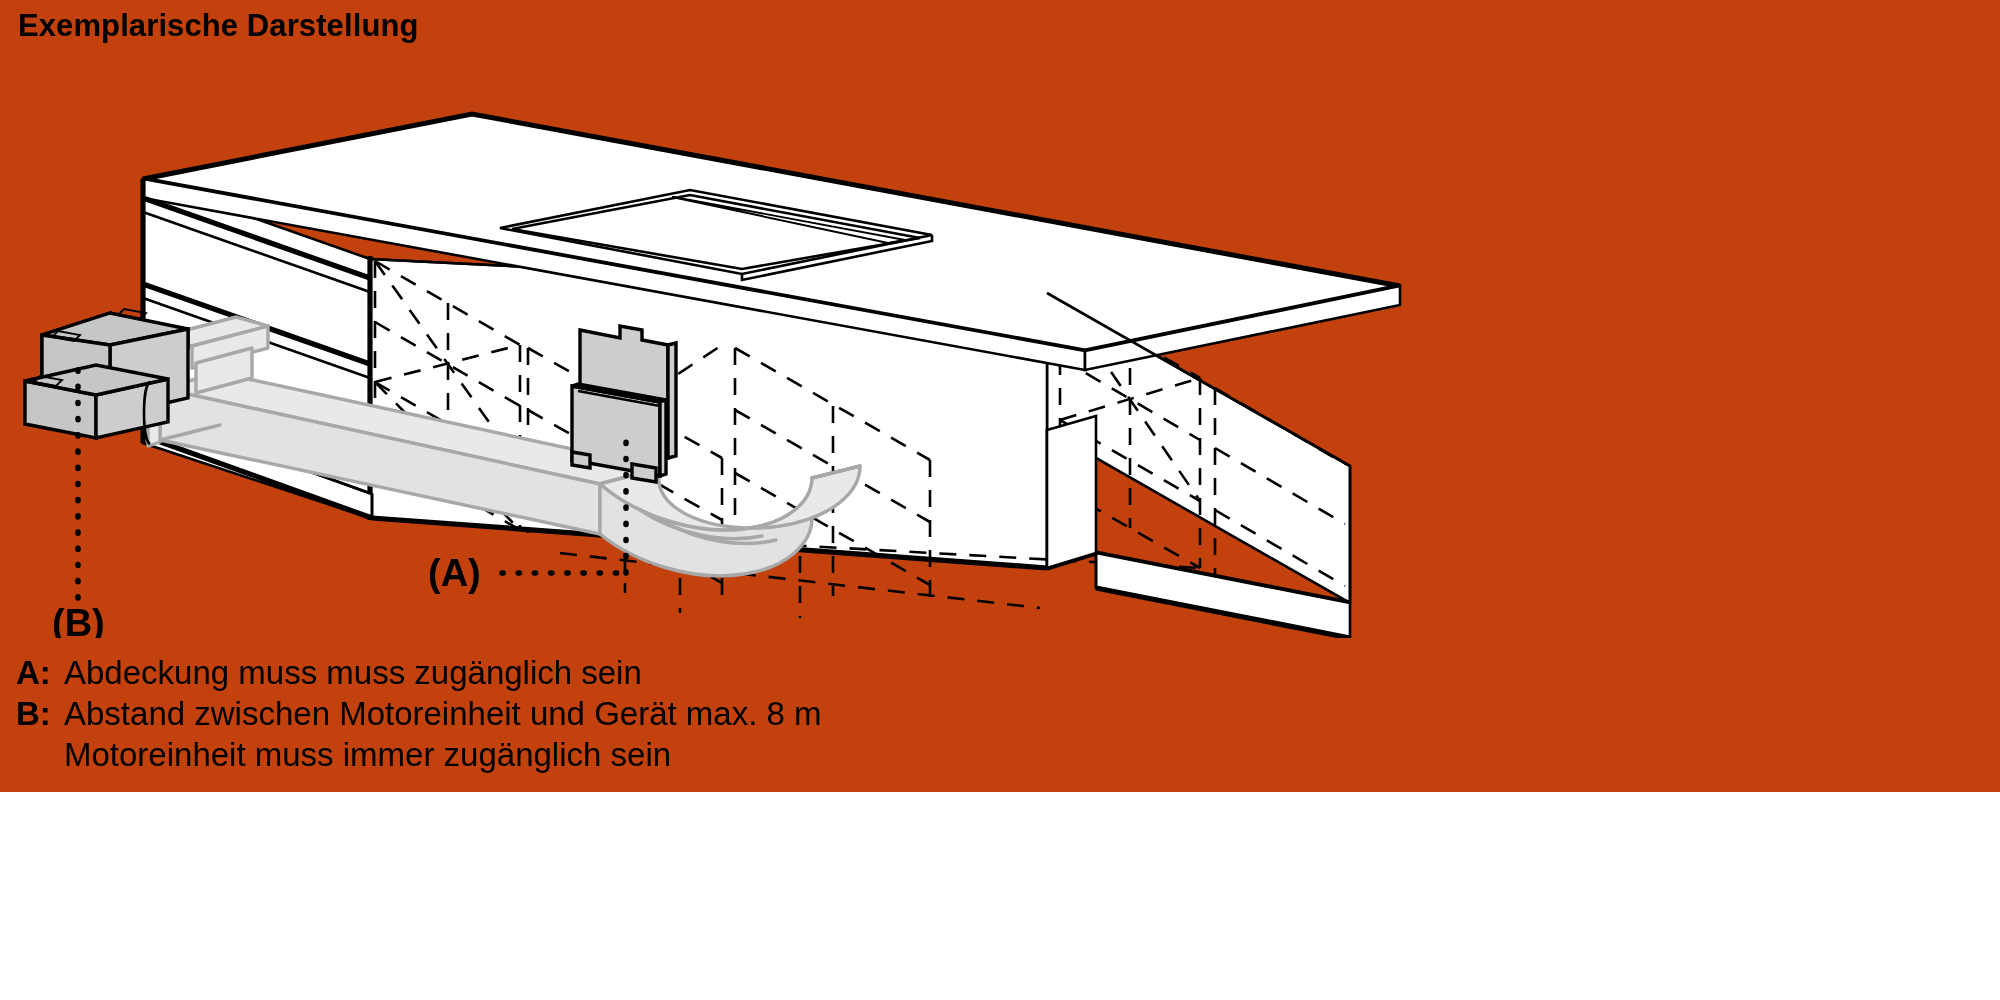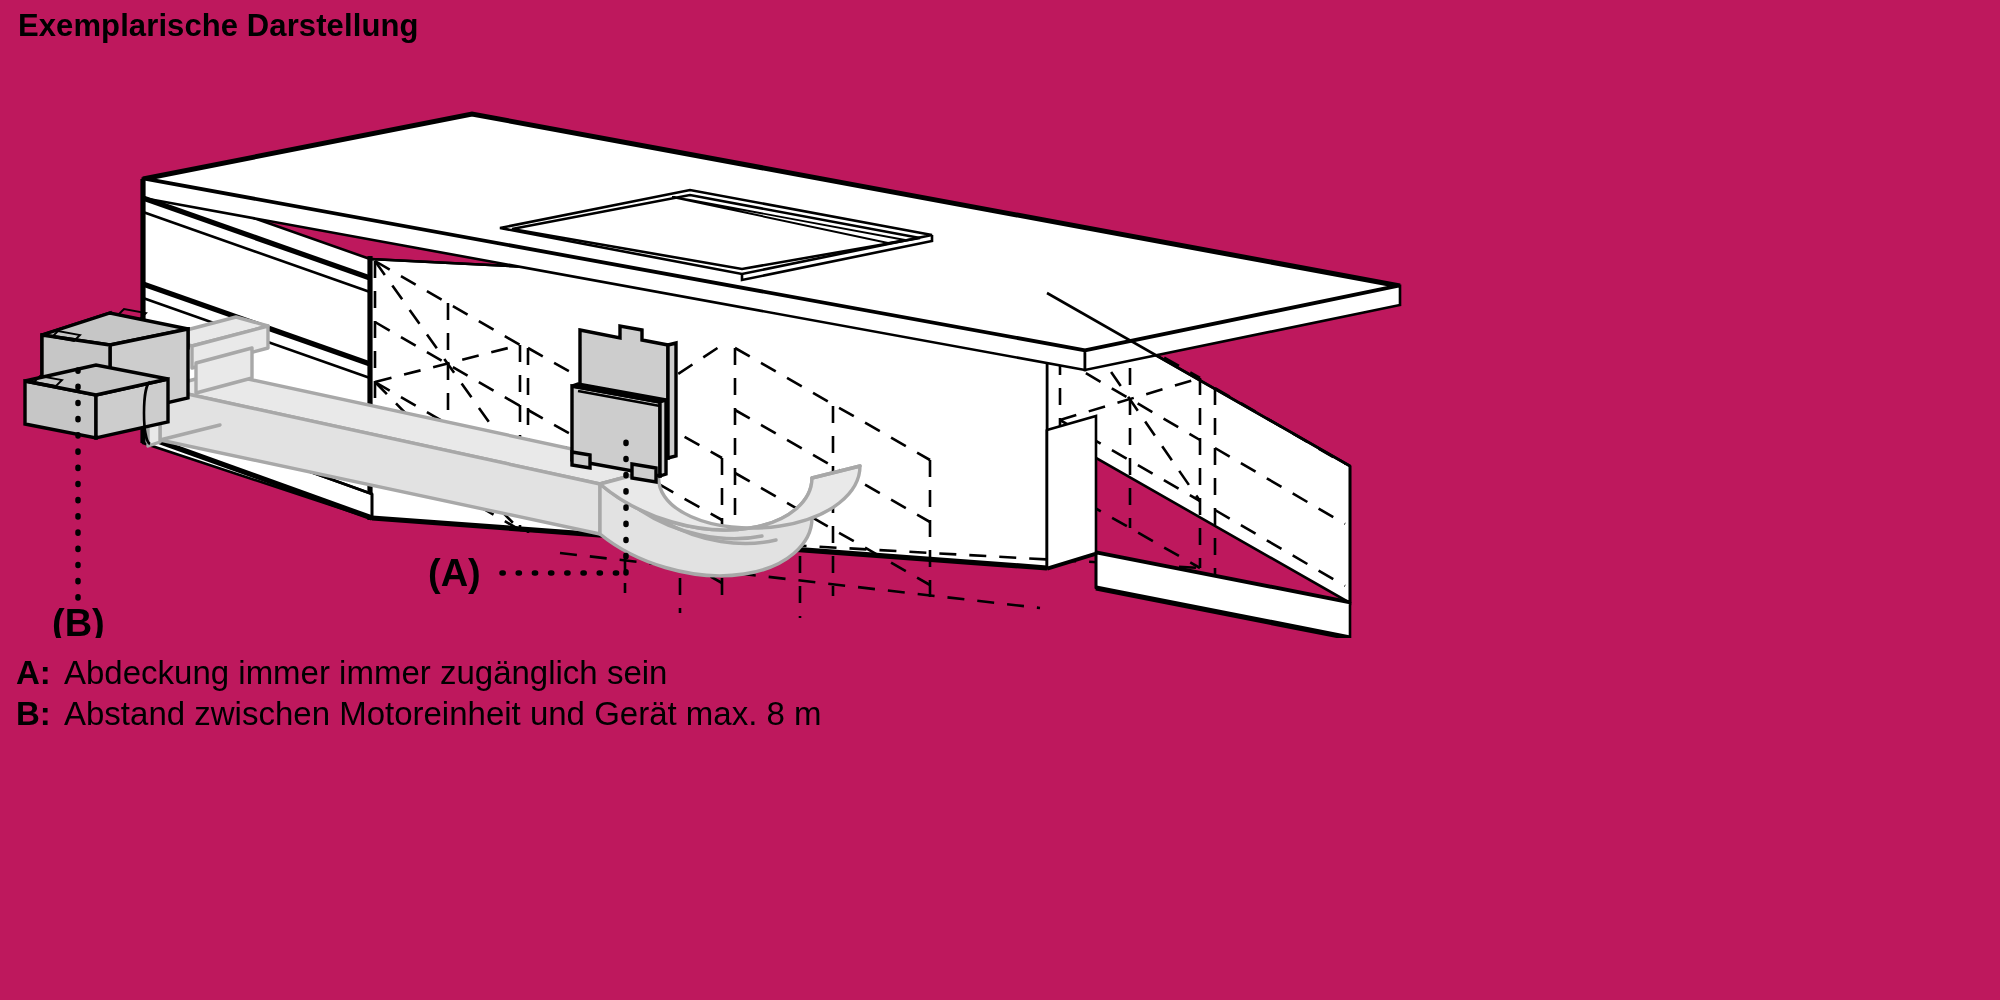--- a/index.html
+++ b/index.html
@@ -11,22 +11,22 @@
     width: 2000px;
     height: 1000px;
     font-family: "Liberation Sans", sans-serif;
     color: #000000;
     overflow: hidden;
     position: relative;
   }
   #page {
     position: relative;
     width: 2000px;
-    height: 1000px;
-    background: #be185d;
+    height: 792px;
+    background: #c2410c;
   }
   #title {
     position: absolute;
     left: 18px;
     top: 8px;
     font-size: 31px;
     font-weight: bold;
     letter-spacing: 0.1px;
     white-space: nowrap;
   }
@@ -262,21 +262,22 @@
       <path class="leader" d="M 502 525 L 626 525"></path>
       <path class="leader" d="M 626 525 L 626 380"></path>
       <text class="callout" x="428" y="538">(A)</text>
 
     </svg>
   </div>
 
   <div id="legend">
     <div class="legend-row">
       <span class="legend-key">A:</span>
-      <span class="legend-text">Abdeckung immer immer zugänglich sein</span>
+      <span class="legend-text">Abdeckung muss muss zugänglich sein</span>
     </div>
     <div class="legend-row">
       <span class="legend-key">B:</span>
       <span class="legend-text">Abstand zwischen Motoreinheit und Gerät max. 8 m</span>
     </div>
+    <div class="legend-cont">Motoreinheit muss immer zugänglich sein</div>
   </div>
 
 </div>
 
 </body></html>

